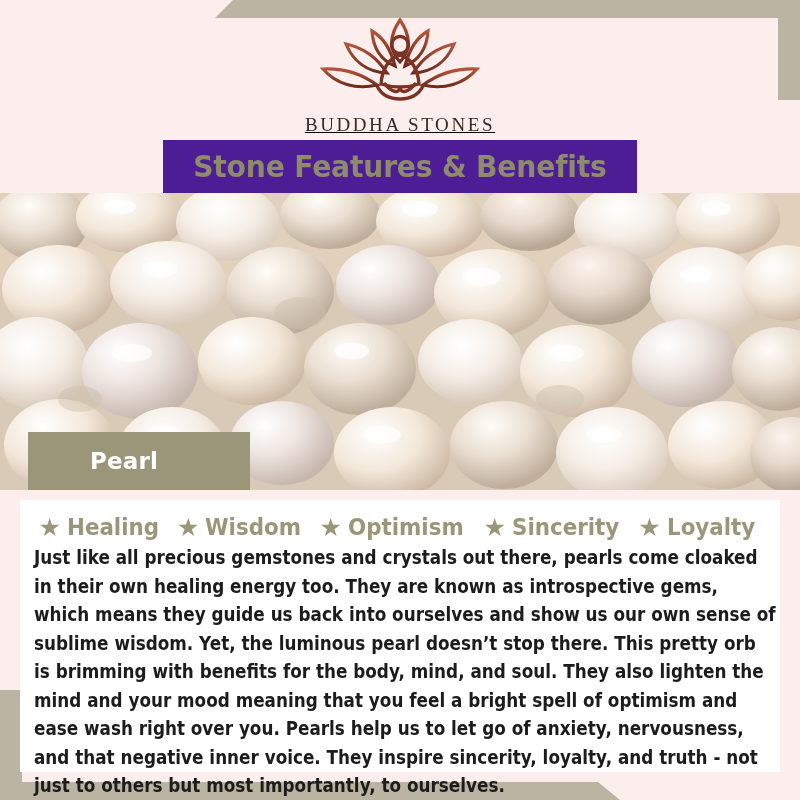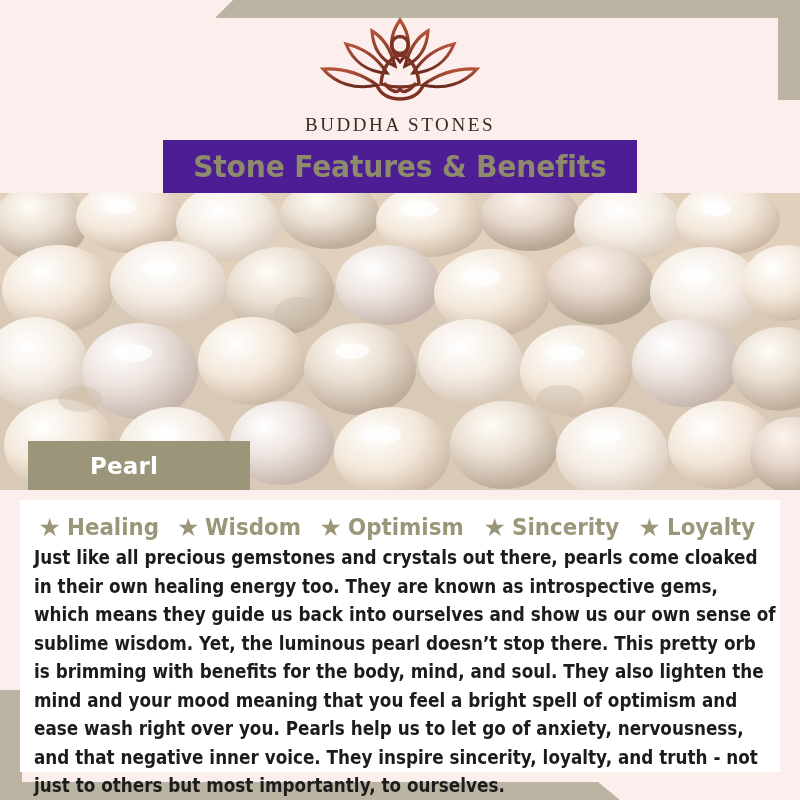--- a/index.html
+++ b/index.html
@@ -46,20 +46,21 @@
   }
 
   
   .logo-block {
     position: absolute;
     top: 14px;
     left: 0;
     width: 800px;
     text-align: center;
     z-index: 4;
+    text-decoration: underline;
   }
   .logo-mark {
     display: block;
     margin: 0 auto;
   }
   .logo-wordmark {
     display: block;
     margin-top: 2px;
     font-family: "Liberation Serif", serif;
     font-size: 19px;
@@ -100,21 +101,21 @@
     height: 297px;
     overflow: hidden;
     z-index: 2;
     background: #d8cfc2;
   }
   .hero-caption {
     position: absolute;
     left: 28px;
     bottom: 0;
     width: 222px;
-    height: 49px;
+    height: 58px;
     background: #9b9679;
     display: flex;
     align-items: center;
     z-index: 6;
   }
   .hero-caption-text {
     font-family: "DejaVu Sans", sans-serif;
     font-weight: bold;
     font-size: 23px;
     color: #ffffff;

